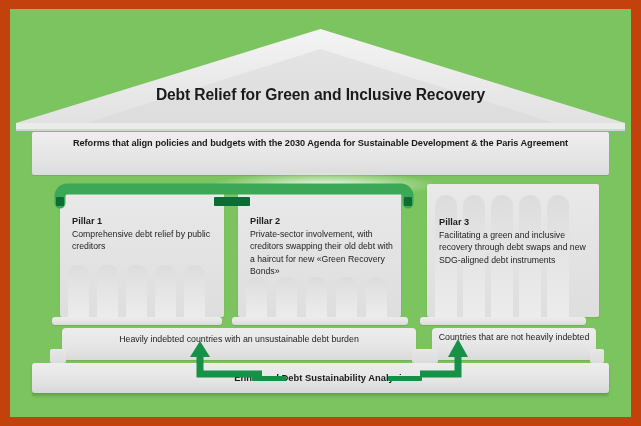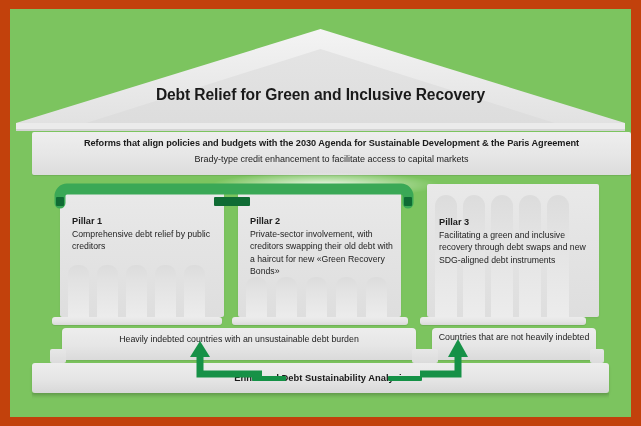--- a/index.html
+++ b/index.html
@@ -31,21 +31,20 @@
   .roof svg{display:block;}
 
   
   .architrave{
     position:absolute;
     left:32px; top:132px;
     width:577px; height:43px;
     background:linear-gradient(180deg,#eeeeee 0%,#e6e6e6 55%,#dcdcdc 100%);
     border-radius:2px;
     box-shadow:0 1px 1px rgba(0,0,0,.10);
-    padding-left:22px;
   }
   .architrave .line1{
     position:absolute; left:0; right:0; top:6px;
     text-align:center;
     font-size:9.2px; font-weight:bold; color:#1a1a1a;
     letter-spacing:-0.05px;
   }
   .architrave .line2{
     position:absolute; left:0; right:0; top:22px;
     text-align:center;
@@ -218,21 +217,20 @@
       <rect x="6" y="110" width="609" height="2" fill="#d4d4d4"></rect>
     </svg>
   </div>
 
   <div style="position:absolute;left:10px;top:86px;width:621px;text-align:center;">
     <span style="font-size:15.6px;font-weight:bold;color:#1a1a1a;letter-spacing:-0.1px;">Debt Relief for Green and Inclusive Recovery</span>
   </div>
 
   <div class="architrave">
     <div class="line1">Reforms that align policies and budgets with the 2030 Agenda for Sustainable Development &amp; the Paris Agreement</div>
-    <div class="line2">Brady-type credit enhancement to facilitate access to capital markets</div>
   </div>
   <div class="arch-glow"></div>
 
   <div class="pillar" id="pillar1">
     <div class="cols">
       <div class="col" style="left:8px;  width:21px; height:52px;"></div>
       <div class="col" style="left:37px; width:21px; height:52px;"></div>
       <div class="col" style="left:66px; width:21px; height:52px;"></div>
       <div class="col" style="left:95px; width:21px; height:52px;"></div>
       <div class="col" style="left:124px;width:21px; height:52px;"></div>

